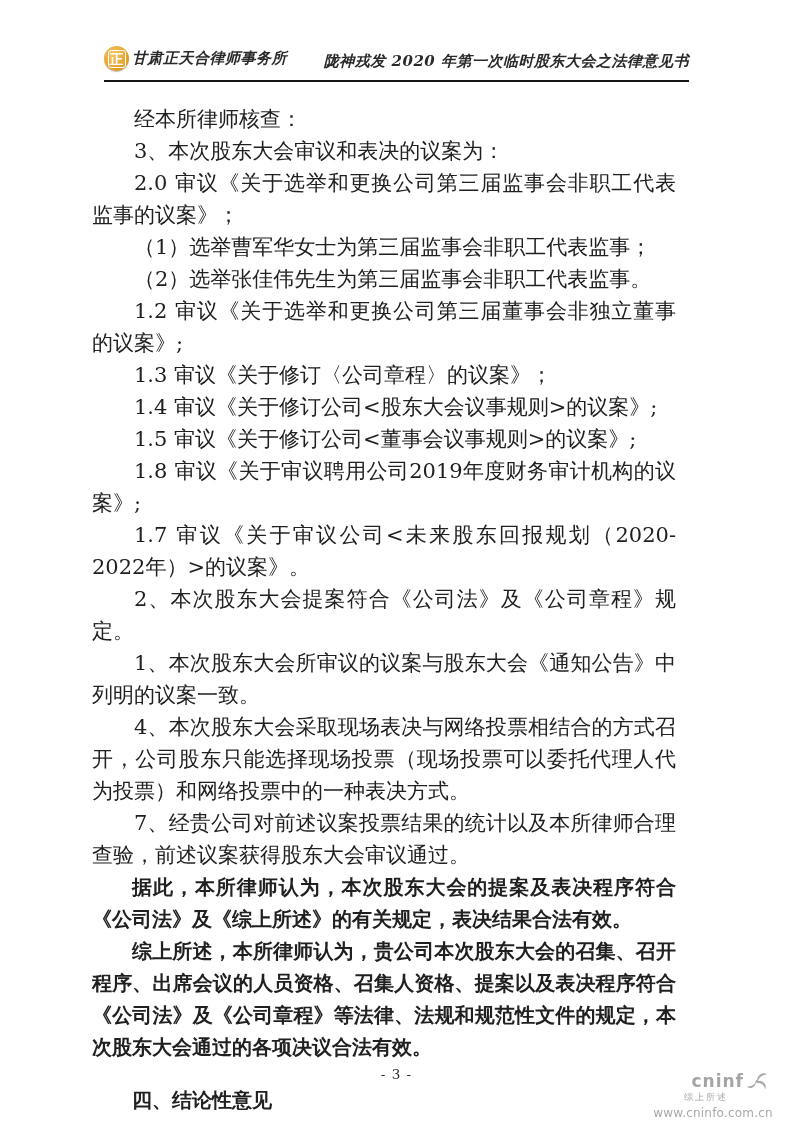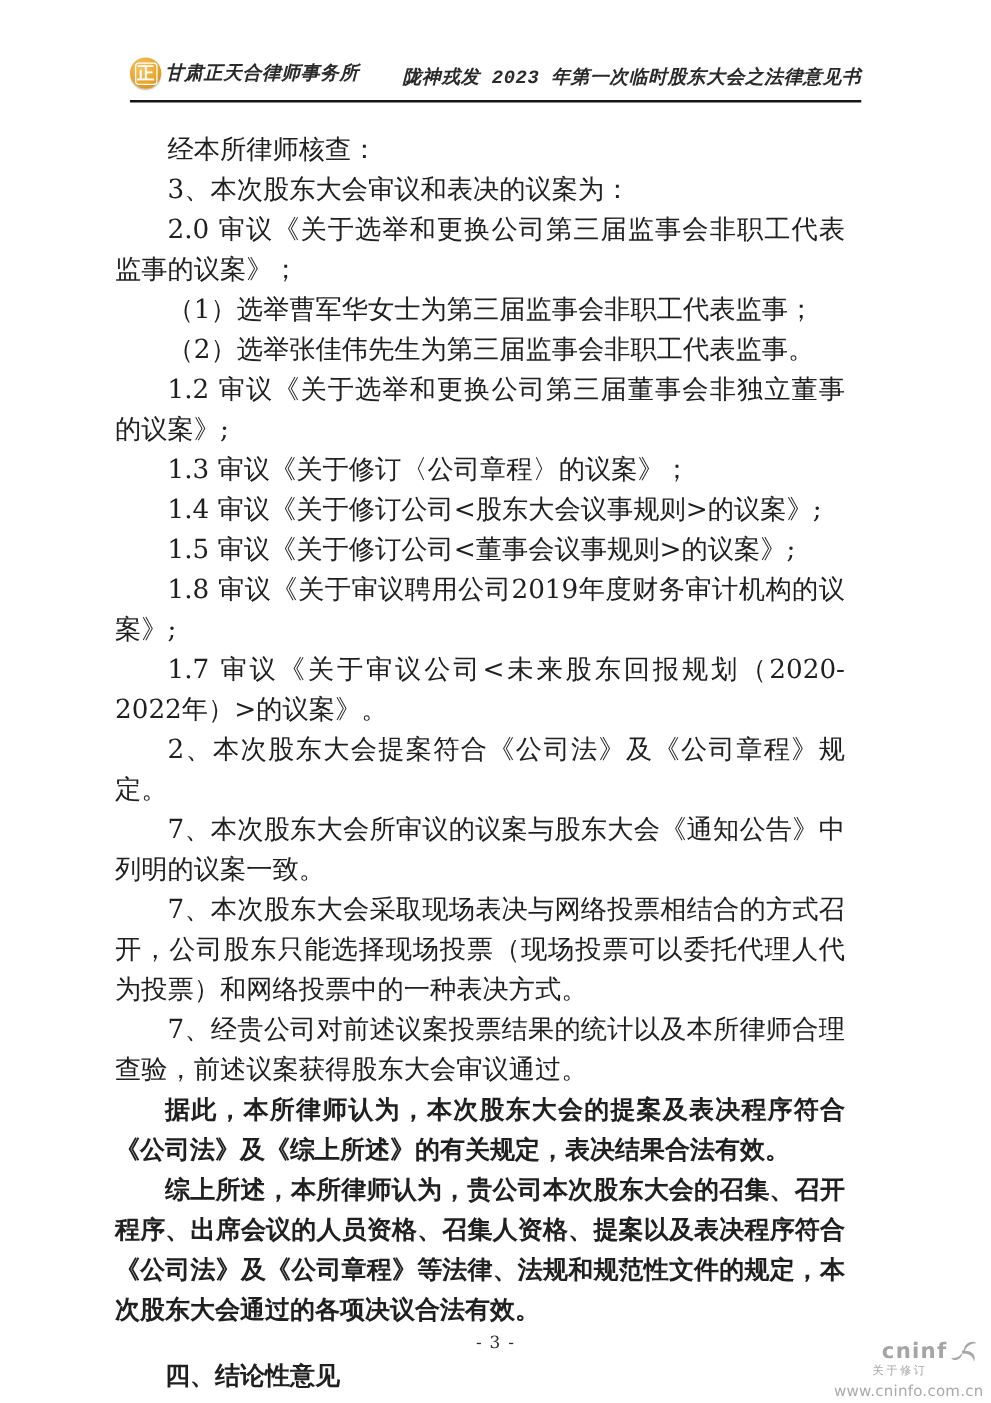--- a/index.html
+++ b/index.html
@@ -29,21 +29,21 @@
     box-shadow: 0 1px 1px rgba(0,0,0,.25);
     flex: 0 0 auto;
   }
   .firm-logo span {
     color: #ffffff; font-size: 14px; font-weight: bold; line-height: 1;
     font-family: "DejaVu Sans", sans-serif;
     border: 1.3px solid #ffffff; border-radius: 3px; padding: 1px 1px;
   }
   .firm-name, .doc-title {
     font-size: 15px; font-style: italic; font-weight: 600;
-    color: #2a2a2a; letter-spacing: 0.5px; white-space: nowrap; font-family: Liberation Mono, monospace;
+    color: #2a2a2a; letter-spacing: 0.5px; white-space: nowrap;
   }
 
   
   .content {
     position: absolute;
     left: 92px; top: 103px; width: 584px;
   }
   .content p {
     margin: 0;
     font-size: 21px;
@@ -59,21 +59,21 @@
   }
   .content p.gap-before { margin-top: 21px; }
 
   
   .page-number {
     position: absolute; left: 0; top: 1066px; width: 793px;
     text-align: center; font-size: 13.5px; color: #2a2a2a;
     letter-spacing: 1px;
   }
   .cninfo {
-    position: absolute; right: 6px; top: 1070px; width: 120px;
+    position: absolute; right: 20px; top: 1070px; width: 120px;
     color: #a9a9a9; text-align: center;
     font-family: "DejaVu Sans", "Liberation Sans", sans-serif;
     line-height: 1.1;
   }
   .cninfo .brand-row {
     display: flex; align-items: center; justify-content: flex-end;
     gap: 1px; padding-right: 4px;
   }
   .cninfo .brand {
     font-weight: bold; font-size: 17px; letter-spacing: 1px; color: #a5a5a5;
@@ -87,55 +87,55 @@
 
 <div class="page">
 
   <div class="header">
     <div class="firm">
       <div class="firm-logo">
         <span>正</span>
       </div>
       <span class="firm-name">甘肃正天合律师事务所</span>
     </div>
-    <span class="doc-title">陇神戎发 2023 年第一次临时股东大会之法律意见书</span>
+    <span class="doc-title">陇神戎发 2020 年第一次临时股东大会之法律意见书</span>
   </div>
 
   <div class="content" id="content">
       <p>经本所律师核查：</p>
       <p>3、本次股东大会审议和表决的议案为：</p>
       <p>2.0 审议《关于选举和更换公司第三届监事会非职工代表监事的议案》；</p>
       <p>（1）选举曹军华女士为第三届监事会非职工代表监事；</p>
       <p>（2）选举张佳伟先生为第三届监事会非职工代表监事。</p>
       <p>1.2 审议《关于选举和更换公司第三届董事会非独立董事的议案》;</p>
       <p>1.3 审议《关于修订〈公司章程〉的议案》；</p>
       <p>1.4 审议《关于修订公司&lt;股东大会议事规则&gt;的议案》;</p>
       <p>1.5 审议《关于修订公司&lt;董事会议事规则&gt;的议案》;</p>
       <p>1.8 审议《关于审议聘用公司2019年度财务审计机构的议案》;</p>
       <p>1.7 审议《关于审议公司&lt;未来股东回报规划（2020-2022年）&gt;的议案》。</p>
       <p>2、本次股东大会提案符合《公司法》及《公司章程》规定。</p>
-      <p>7、本次股东大会所审议的议案与股东大会《通知公告》中列明的议案一致。</p>
-      <p>7、本次股东大会采取现场表决与网络投票相结合的方式召开，公司股东只能选择现场投票（现场投票可以委托代理人代为投票）和网络投票中的一种表决方式。</p>
+      <p>1、本次股东大会所审议的议案与股东大会《通知公告》中列明的议案一致。</p>
+      <p>4、本次股东大会采取现场表决与网络投票相结合的方式召开，公司股东只能选择现场投票（现场投票可以委托代理人代为投票）和网络投票中的一种表决方式。</p>
       <p>7、经贵公司对前述议案投票结果的统计以及本所律师合理查验，前述议案获得股东大会审议通过。</p>
       <p class="bold">据此，本所律师认为，本次股东大会的提案及表决程序符合《公司法》及《综上所述》的有关规定，表决结果合法有效。</p>
       <p class="bold">综上所述，本所律师认为，贵公司本次股东大会的召集、召开程序、出席会议的人员资格、召集人资格、提案以及表决程序符合《公司法》及《公司章程》等法律、法规和规范性文件的规定，本次股东大会通过的各项决议合法有效。</p>
       <p class="bold gap-before">四、结论性意见</p>
     </div>
 
   <div class="page-number">- 3 -</div>
 
   <div class="cninfo">
     <div class="brand-row">
       <span class="brand">cninf</span>
       <svg class="swirl" viewBox="0 0 24 24">
         <g fill="#a8a8a8">
           <path d="M12 11 C13 4, 20 2, 23 5 C18 5, 14 8, 13 12 Z"></path>
           <path d="M13 12 C20 11, 23 17, 21 21 C20 16, 16 14, 12 14 Z"></path>
           <path d="M11 13 C10 20, 3 21, 1 18 C6 18, 10 16, 11 12 Z"></path>
           <circle cx="12" cy="12.5" r="1.6"></circle>
         </g>
       </svg>
     </div>
-    <div class="name-cn">关于修订</div>
+    <div class="name-cn">综上所述</div>
     <div class="url">www.cninfo.com.cn</div>
   </div>
 
 </div>
 
 </body></html>

